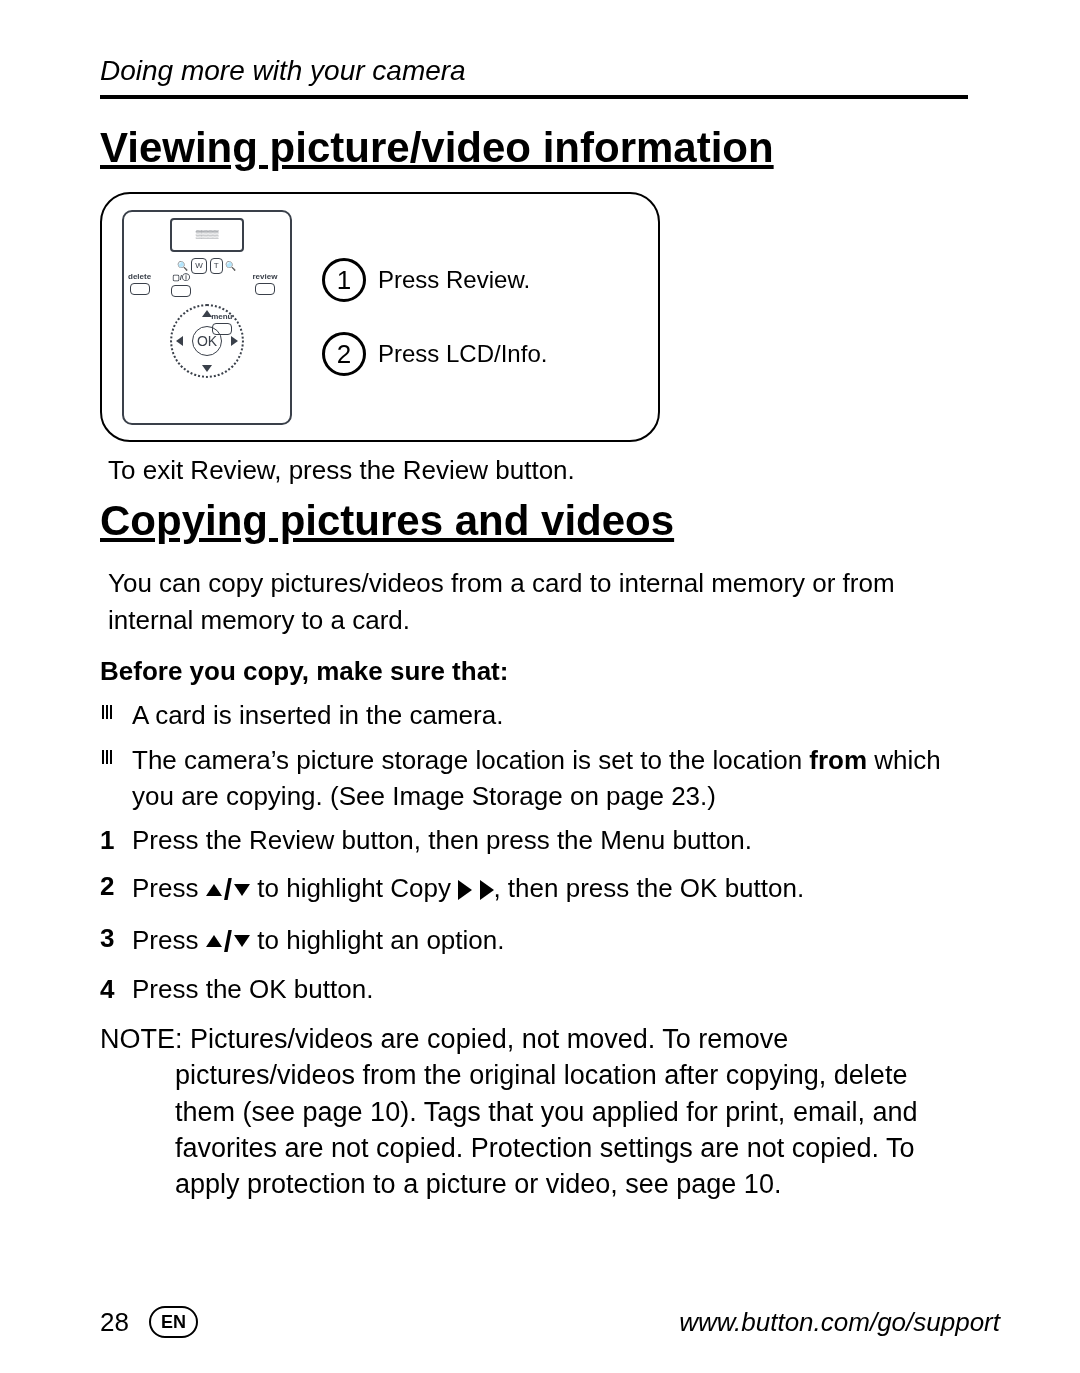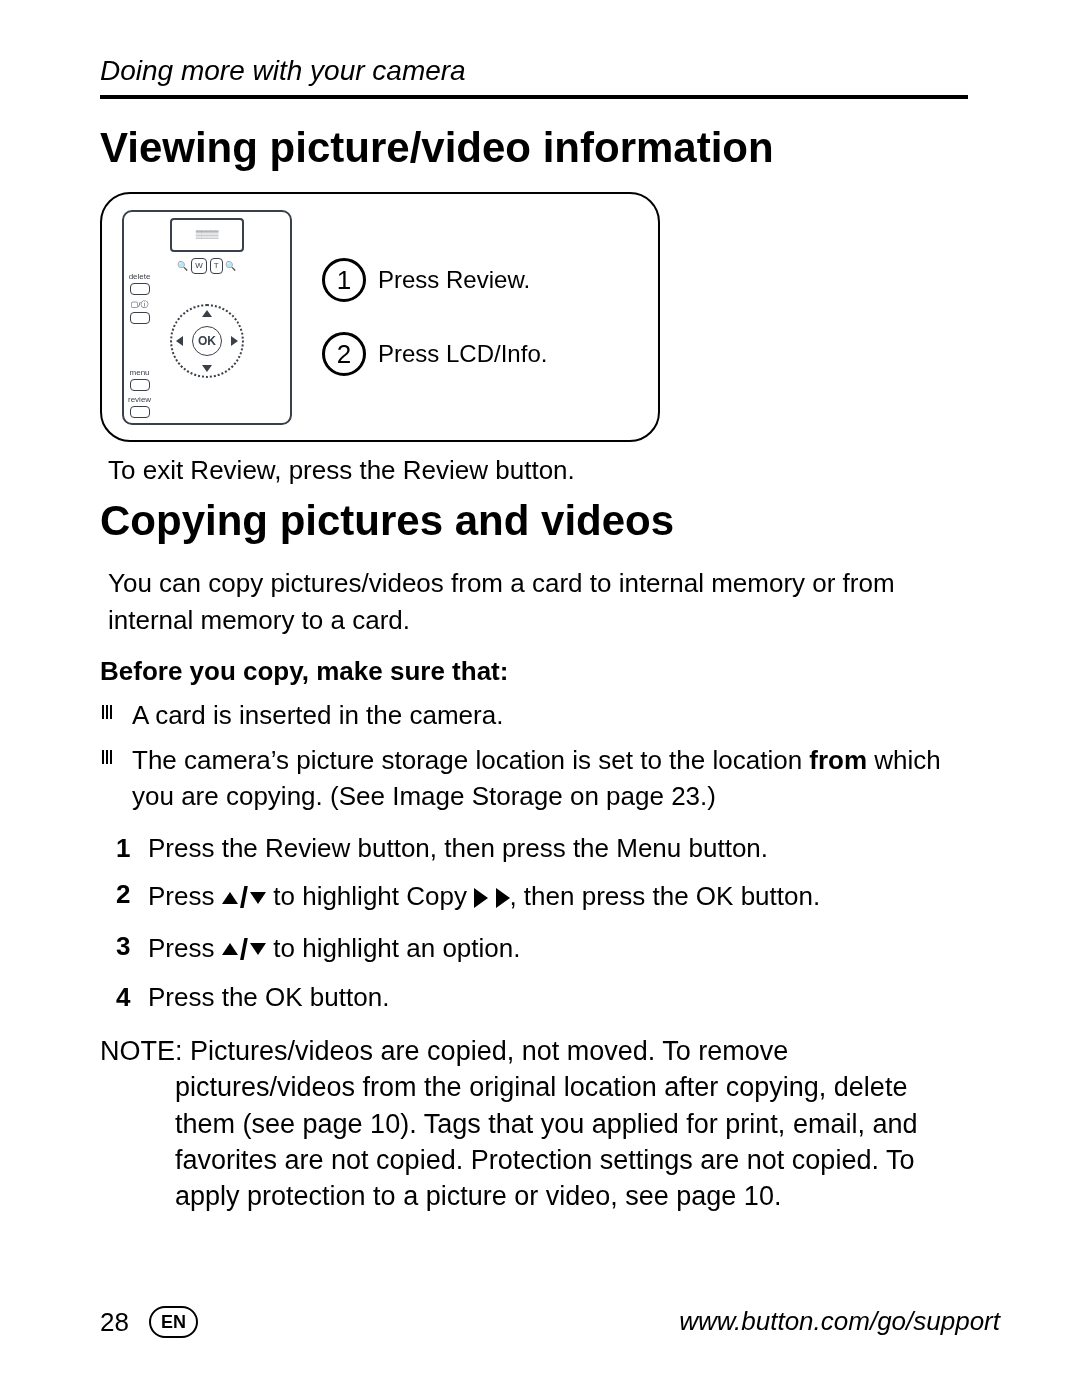--- a/index.html
+++ b/index.html
@@ -24,20 +24,21 @@
   }
   .rule {
     height: 4px;
     background: #000;
     margin-bottom: 25px;
   }
   h1.section {
     font-size: 42px;
     font-weight: 700;
     margin: 15px 0 20px 0;
+    text-decoration: underline;
   }
   h1.section.tight { margin-top: 9px; }
   .diagram-box {
     border: 2px solid #000;
     border-radius: 30px;
     width: 560px;
     height: 250px;
     display: flex;
     align-items: center;
     padding: 0 20px;
@@ -67,34 +68,34 @@
   .zoom-bar {
     display:flex; align-items:center; justify-content:center; gap:3px;
     margin-bottom:6px;
   }
   .zoom-bar .seg {
     border:1.5px solid #3a404a; border-radius:4px; height:14px; padding:0 3px; font-size:8px;
     display:flex;align-items:center;color:#3a404a;
   }
   .side-labels {
     position:absolute; left:4px; top:60px;
-    display:flex; flex-direction:column; gap:4px;
-    font-size:8px; color:#3a404a; text-align:center;
+    display:flex; flex-direction:row; gap:20px;
+    font-size:8px; color:#3a404a; text-align:center;font-weight:bold;
   }
   .btn-outline {
     border:1.5px solid #3a404a; border-radius:4px; width:18px; height:10px; margin:2px auto 0;
   }
   .dpad {
     position:absolute; top:92px; left:50%; transform:translateX(-50%);
     width:70px; height:70px; border:2px dotted #3a404a; border-radius:50%;
     display:flex; align-items:center; justify-content:center;
   }
   .dpad .ok {
     width:28px; height:28px; border:1.5px solid #3a404a; border-radius:50%;
-    display:flex;align-items:center;justify-content:center;font-size:12px;color:#3a404a;font-weight:bold;
+    display:flex;align-items:center;justify-content:center;font-size:14px;color:#3a404a;
   }
   .dpad .tri {
     position:absolute; width:0;height:0; border-left:5px solid transparent;
     border-right:5px solid transparent;
   }
   .dpad .up { top:4px; border-bottom:7px solid #3a404a; }
   .dpad .down { bottom:4px; border-top:7px solid #3a404a; }
   .dpad .left, .dpad .right {
     border-top:5px solid transparent;border-bottom:5px solid transparent;border-left:none;border-right:none;
   }
@@ -112,21 +113,21 @@
   .sub-head { font-size:26px; font-weight:700; margin: 18px 0 10px 0; }
   ul.barlist { list-style:none; padding:0; margin:0; }
   ul.barlist li {
     position:relative; padding-left:32px; font-size:26px; line-height:1.4; margin:8px 0;
   }
   ul.barlist li::before {
     content:""; position:absolute; left:2px; top:8px;
     width:12px; height:14px;
     background: repeating-linear-gradient(to right,#000 0 2px,transparent 2px 4px);
   }
-  ol.numsteps { list-style:none; padding:0; margin:16px; counter-reset: step; }
+  ol.numsteps { list-style:none; padding:0; margin:0; counter-reset: step; }
   ol.numsteps li {
     counter-increment: step; position:relative; padding-left:32px;
     font-size:26px; line-height:1.45; margin:8px 0;
   }
   ol.numsteps li::before {
     content: counter(step); position:absolute; left:0; top:0;
     font-weight:700; font-size:26px;
   }
   .note { font-size:27px; line-height:1.35; margin-top:12px; padding-left:75px; text-indent:-75px; }
   .note .label { }
@@ -144,21 +145,21 @@
   }
   .fwd-icon::after {
     content:""; position:absolute; left:0px; top:-10px;
     border-top:10px solid transparent; border-bottom:10px solid transparent;
     border-left:14px solid #000;
     transform: translateX(8px);
     filter: drop-shadow(-2px 0 0 #fff);
   }
   .footer {
     position:absolute; left:100px; right:80px; bottom:35px;
-    display:flex; align-items:flex-start; justify-content:space-between;
+    display:flex; align-items:center; justify-content:space-between;
     font-size:26px;
   }
   .footer .pagegrp { display:flex; align-items:center; gap:20px; }
   .en-badge {
     border:2px solid #000; border-radius:18px; padding:0 10px;
     font-size:18px; font-weight:700; height:28px; display:flex;align-items:center;
   }
   .footer .url { font-style:italic; }
   .bold { font-weight:700; }
 </style>

